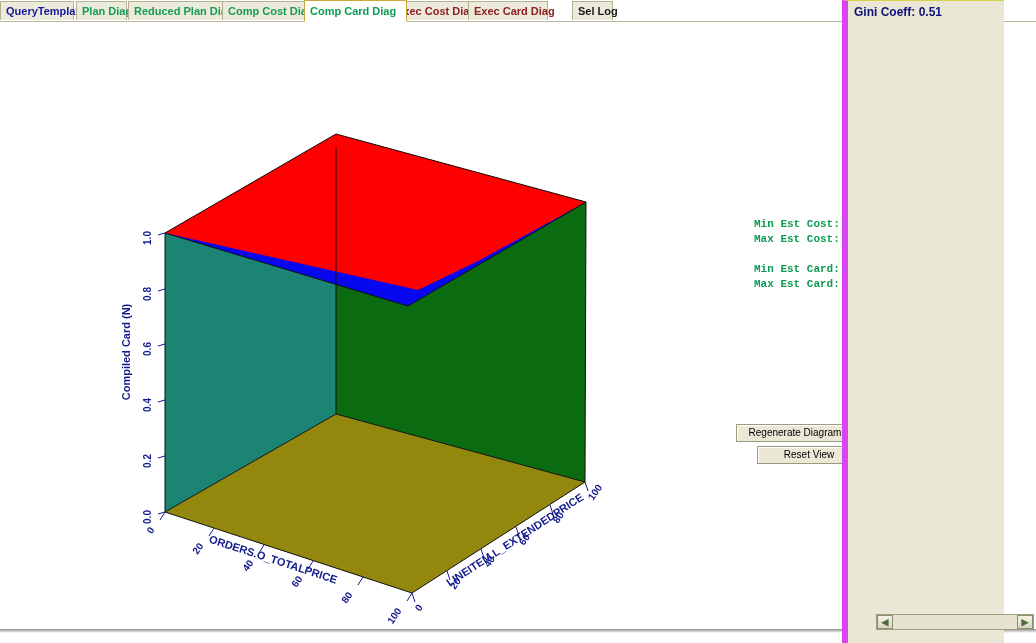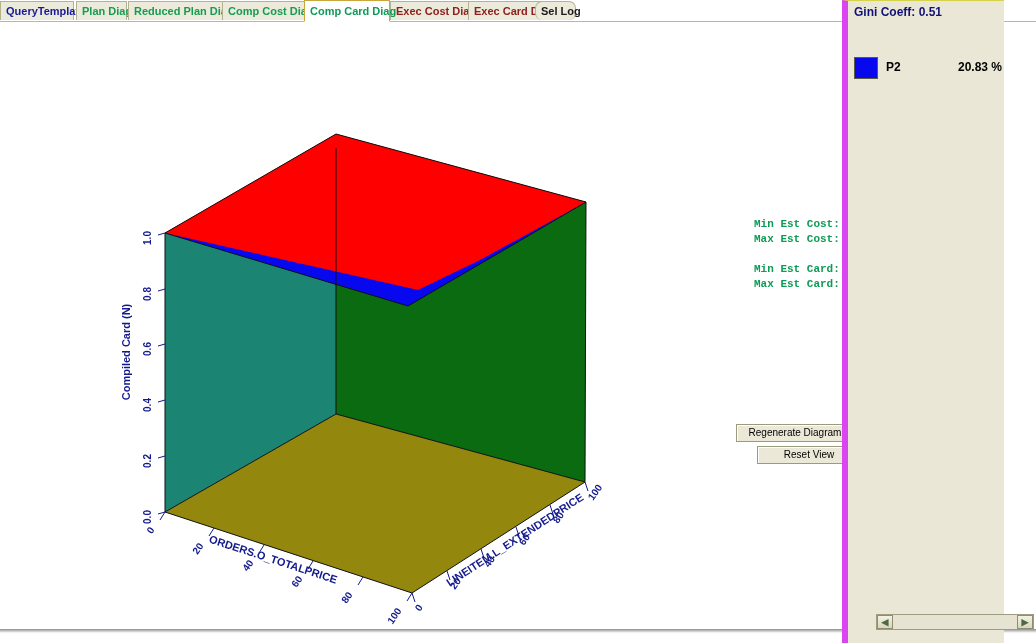--- a/index.html
+++ b/index.html
@@ -177,24 +177,24 @@
 </head>
 <body>
 
 <div id="app">
 
   <div id="tabbar">
     <div class="tab" style="left: 0px; width: 74px; color: rgb(21, 26, 156);"><span>QueryTemplate</span></div>
     <div class="tab" style="left: 76px; width: 51px; color: rgb(22, 156, 82);"><span>Plan Diag</span></div>
     <div class="tab" style="left: 128px; width: 96px; color: rgb(22, 156, 82);"><span>Reduced Plan Diag</span></div>
     <div class="tab" style="left: 222px; width: 83px; color: rgb(22, 156, 82);"><span>Comp Cost Diag</span></div>
-    <div class="tab active" style="left: 304px; width: 86px; color: rgb(14, 155, 85);"><span>Comp Card Diag</span></div>
+    <div class="tab active" style="left: 304px; width: 103px; color: rgb(14, 155, 85);"><span>Comp Card Diag</span></div>
     <div class="tab" style="left: 390px; width: 80px; color: rgb(142, 32, 32);"><span>Exec Cost Diag</span></div>
     <div class="tab" style="left: 468px; width: 80px; color: rgb(142, 32, 32);"><span>Exec Card Diag</span></div>
-    <div class="tab" style="left: 535px; width: 41px; color: rgb(26, 26, 26); border-radius: 7px;"><span>Sel Log</span></div>
+    <div class="tab" style="left: 572px; width: 41px; color: rgb(26, 26, 26);"><span>Sel Log</span></div>
   </div>
 
   <div class="infotext" style="left:2px; top:22px;">Compilation Cardinality Diagram</div>
   <div class="infotext" style="left:462px; top:22px;">QTD: TABURN4</div>
   <div class="infotext" style="left:791px; top:22px;"># of Plans: 3</div>
 
   <div id="canvas">
     <svg id="plotsvg" width="872" height="607" viewBox="0 0 872 607">
 
       <polygon points="165,490 412,571 585,460 336,392" fill="#93880d"></polygon>
@@ -281,25 +281,20 @@
 
     <div class="btn" style="left:736px; top:402px; width:118px;">Regenerate Diagram</div>
     <div class="btn" style="left:757px; top:424px; width:104px;">Reset View</div>
   </div>
 
   <div id="canvas-shadow"></div>
 
   <div id="rightpanel">
     <div id="gini">Gini Coeff: 0.51</div>
 
-    <div class="legend-row" style="top:56px;">
-      <div class="legend-sw" style="background: rgb(8, 8, 239);"></div>
-      <div class="legend-name">P2</div>
-      <div class="legend-val">20.83 %</div>
-    </div>
   </div>
 
   <div id="hscroll">
     <div class="sb-arrow" style="left:0px;">◀</div>
     <div id="sb-thumb">
       <div id="sb-grip">III</div>
     </div>
     <div class="sb-arrow" style="left:140px;">▶</div>
   </div>
 

